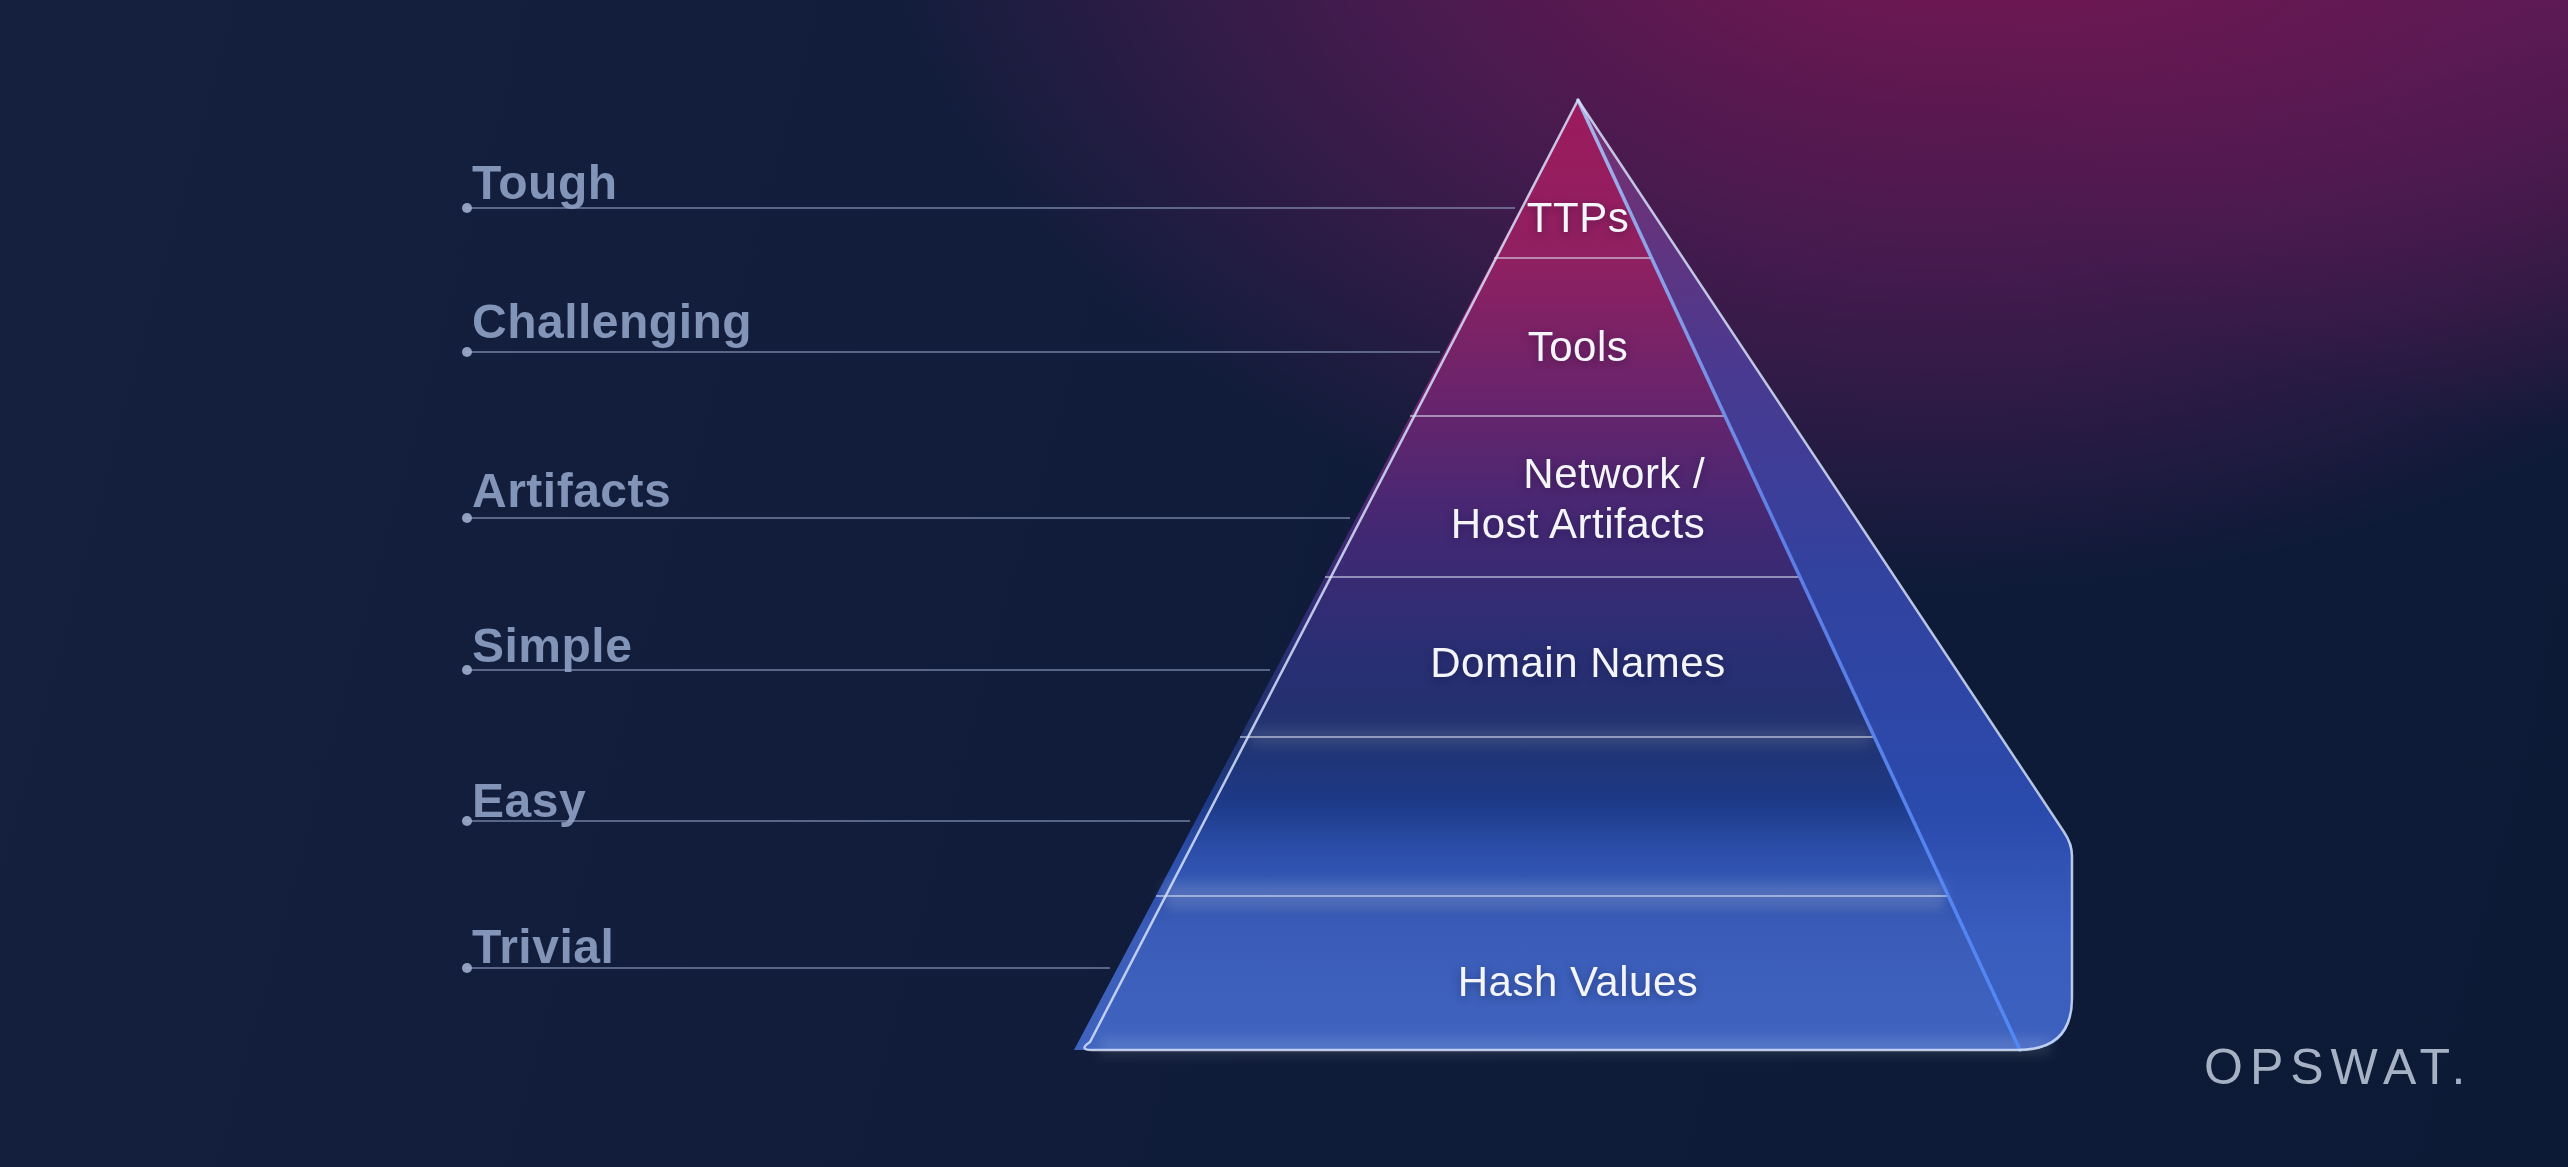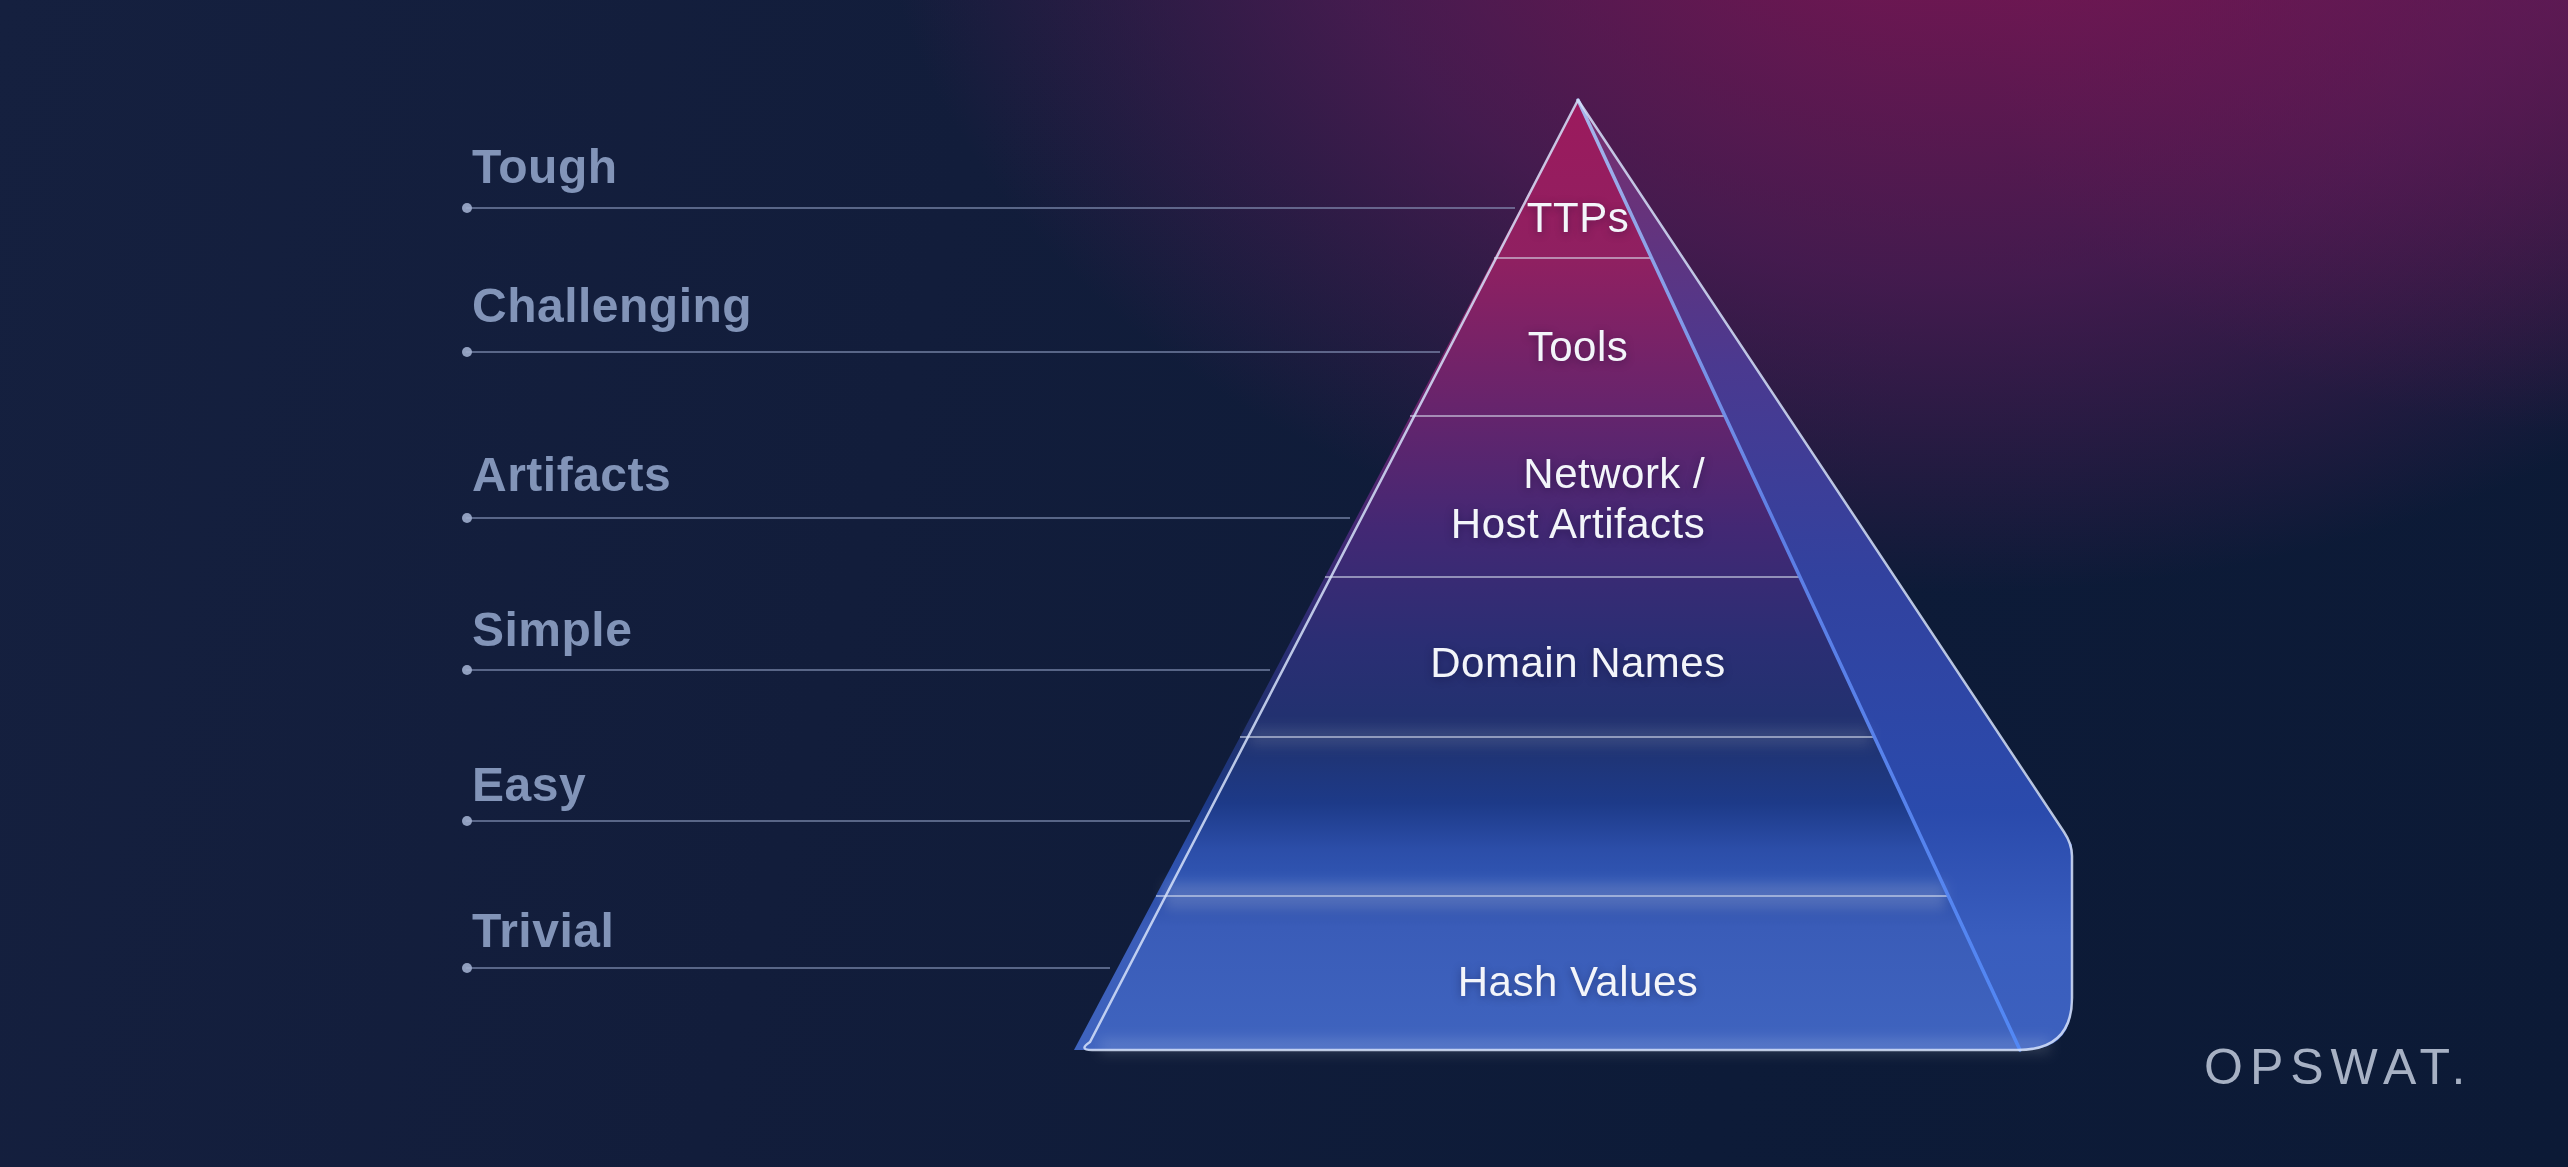--- a/index.html
+++ b/index.html
@@ -11,21 +11,21 @@
     background-color:#0c1a36;
     background-image:
       radial-gradient(ellipse 1500px 1050px at 76% -14%, rgba(150,20,88,0.85) 0%, rgba(112,26,96,0.55) 42%, rgba(60,30,90,0) 72%),
       radial-gradient(ellipse 900px 650px at 101% -2%, rgba(128,24,82,0.55) 0%, rgba(128,24,82,0) 70%),
       linear-gradient(105deg,#15203f 0%,#121d3b 35%,#0d1b38 70%,#0c1a36 100%);
   }
   
   .tier-label{
     position:absolute;left:472px;
     font-size:48px;font-weight:600;letter-spacing:0.5px;
-    color:#8294b8;line-height:48px;white-space:nowrap;
+    color:#8294b8;line-height:48px;white-space:nowrap;margin-top:16px;
   }
   .tier-line{
     position:absolute;left:466px;height:2px;
     background:rgba(148,163,198,0.55);
   }
   .tier-dot{
     position:absolute;left:-4px;top:-4px;width:10px;height:10px;border-radius:50%;
     background:rgba(158,173,205,0.9);
   }
   

